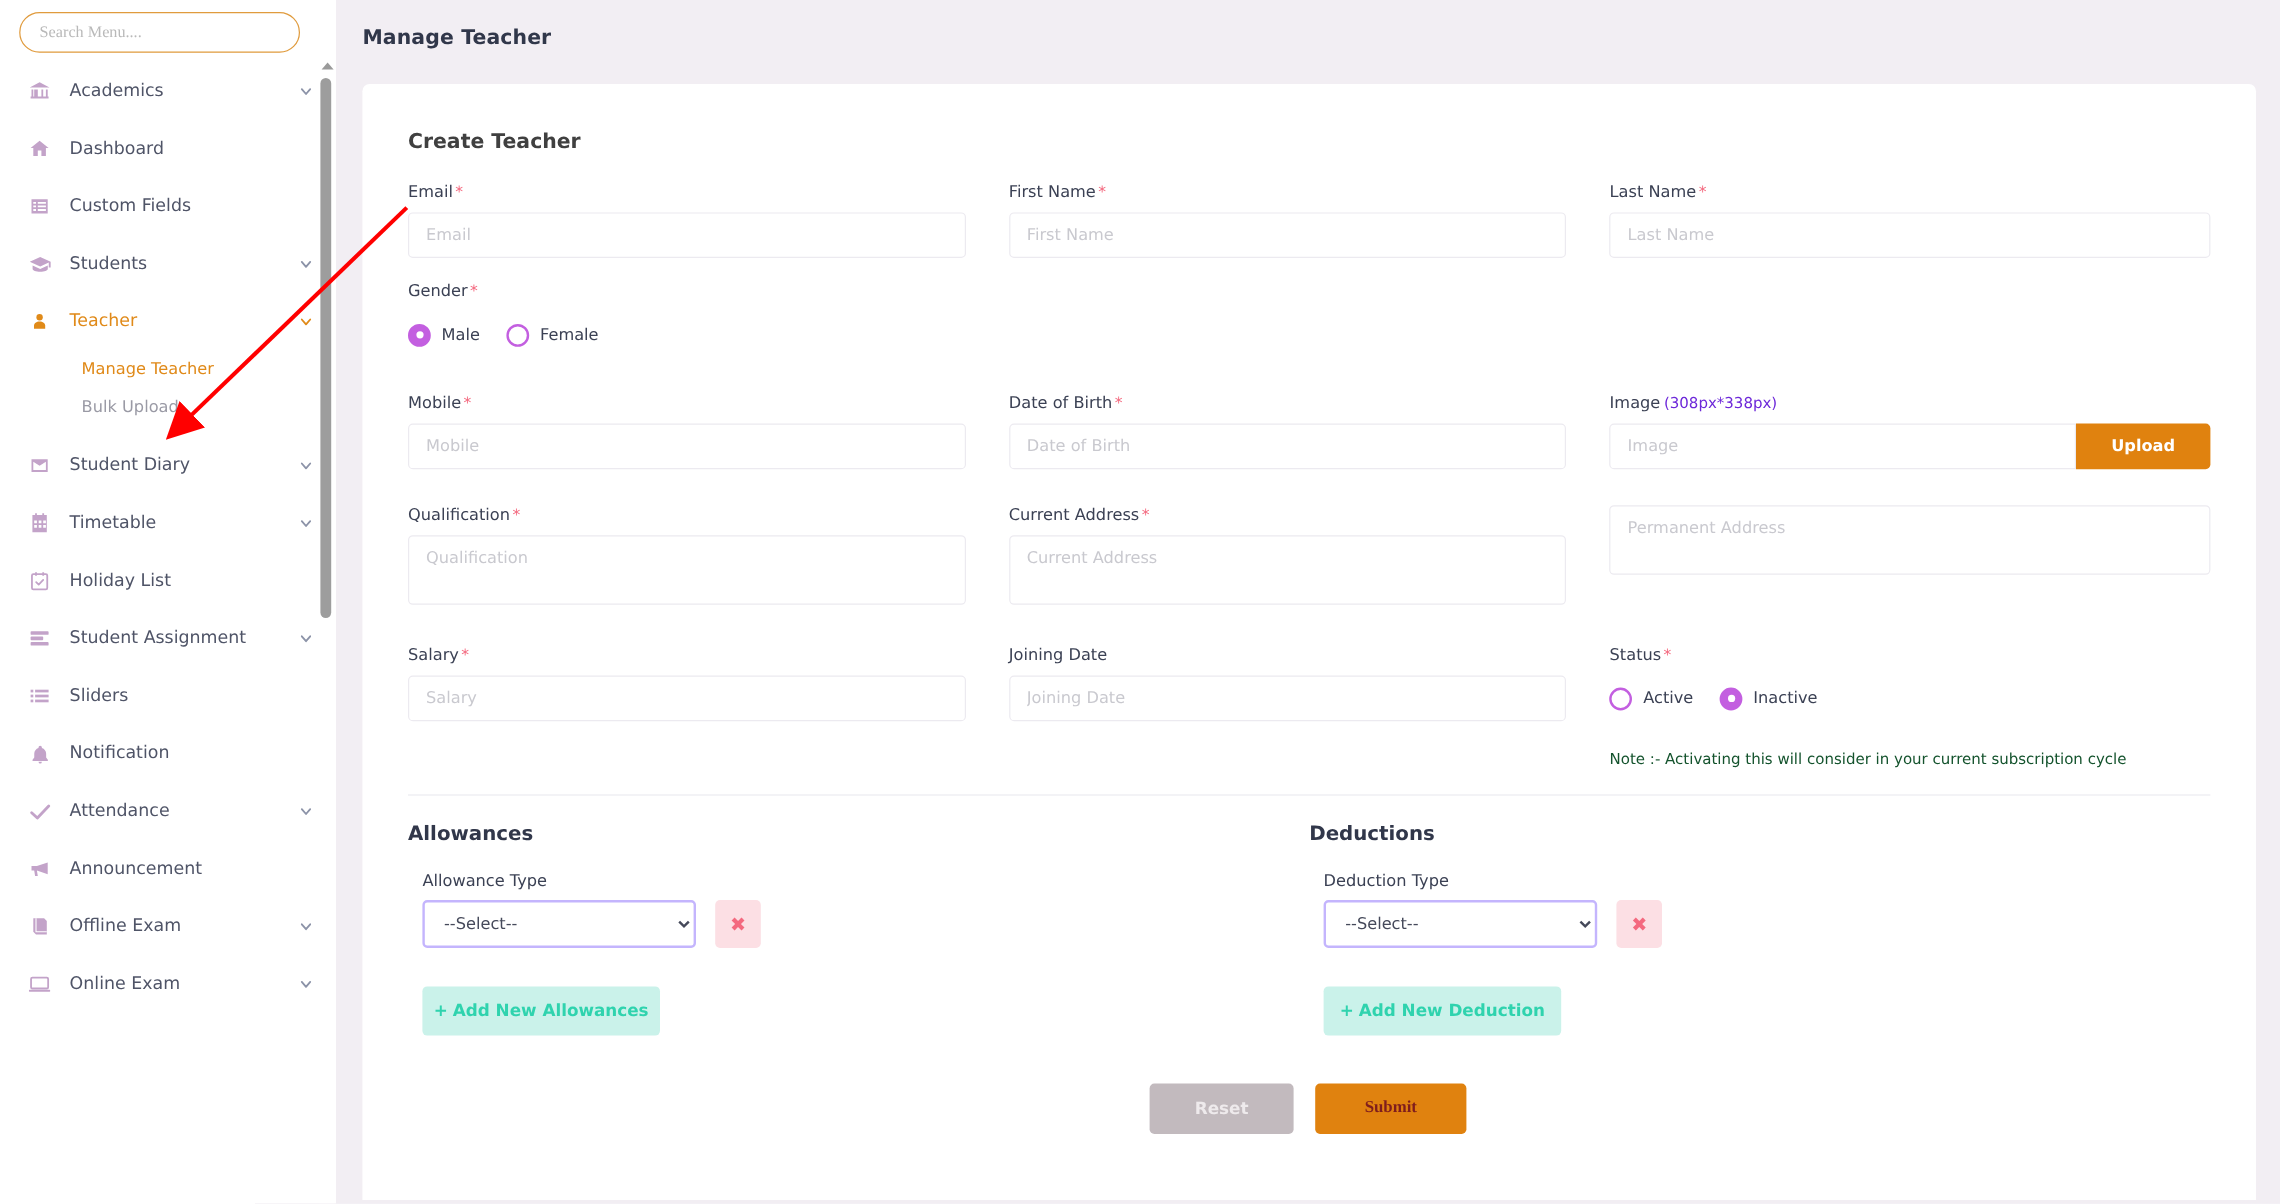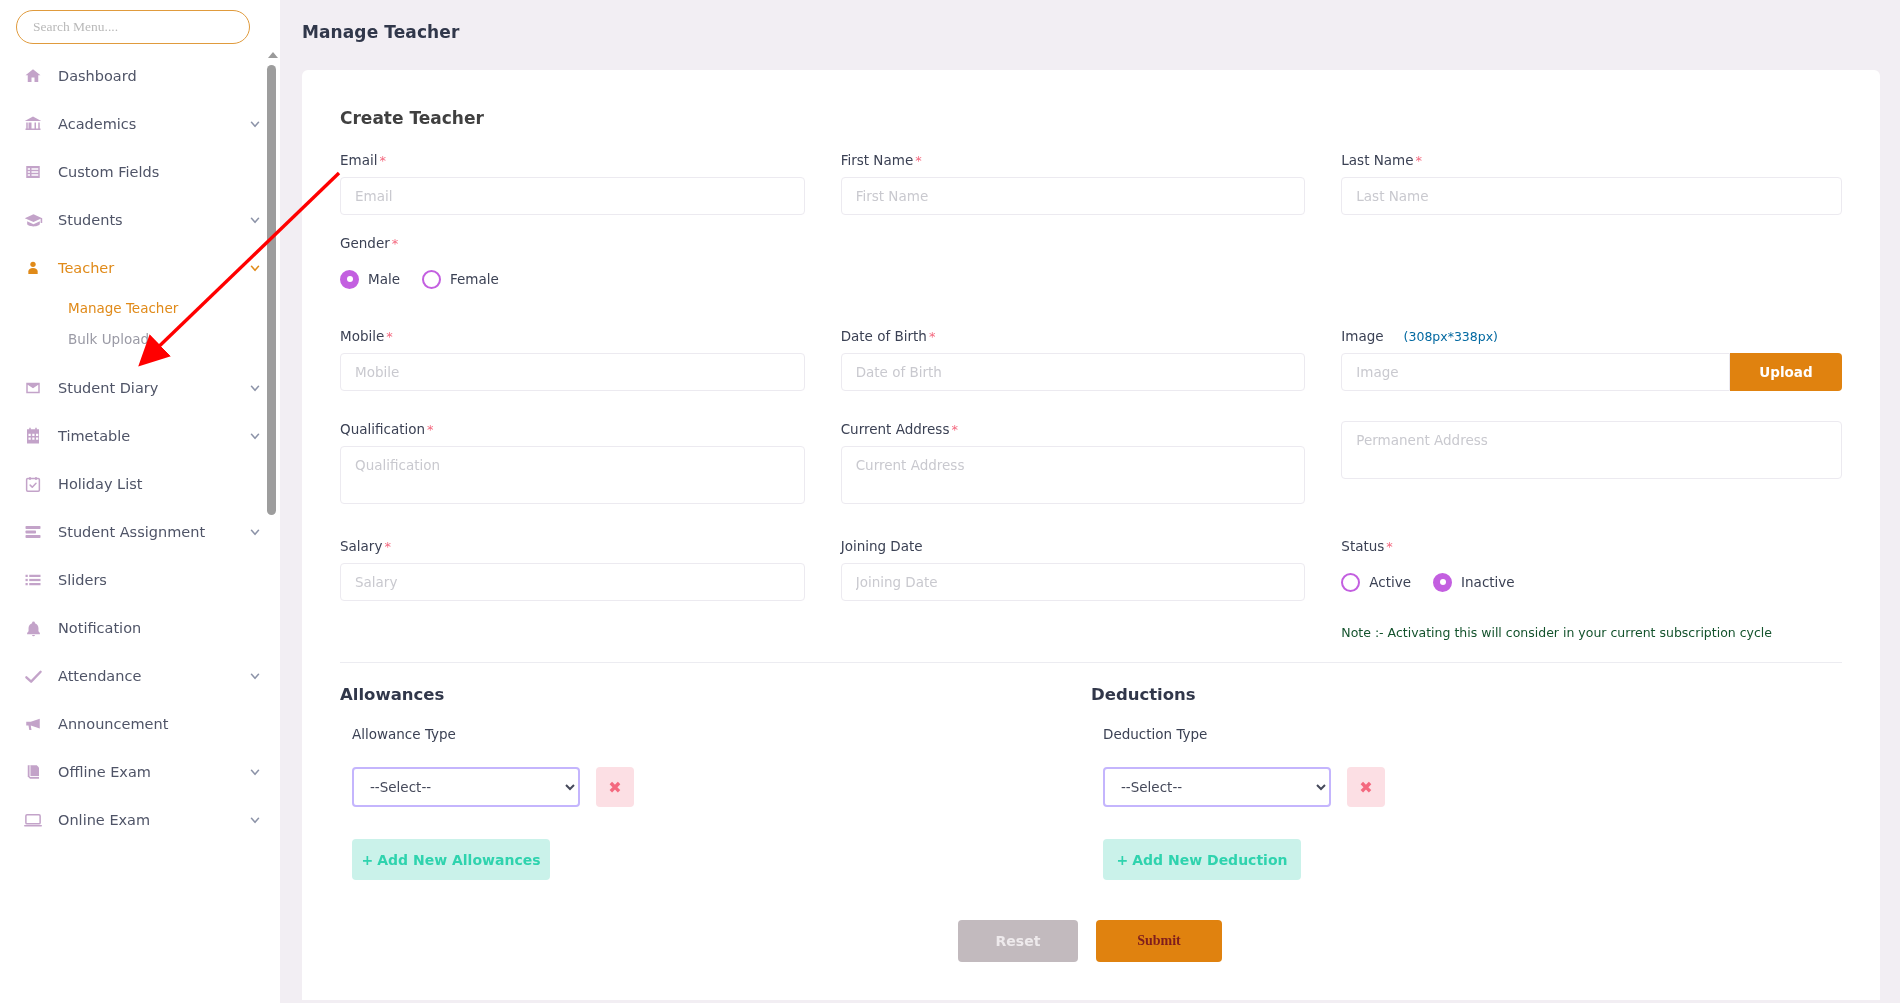--- a/index.html
+++ b/index.html
@@ -131,21 +131,21 @@
   .col:last-child { padding-right: 0; }
 
   .flabel {
     font-size: 13.5px;
     color: #3b4154;
     margin-bottom: 9px;
     display: block;
     white-space: nowrap;
   }
   .req { color: #f4697f; font-size: 13px; margin-left: 2px; }
-  .dims { color: #0369a1; font-size: 12.5px; font-weight: normal; margin-left: 20px;}
+  .dims { color: #6d28d9; font-size: 12.5px; font-weight: normal; margin-left: 3px;}
 
   .finput {
     width: 100%;
     height: 38px;
     border: 1px solid #eceaf0;
     border-radius: 4px;
     padding: 0 14px;
     font-size: 13.5px;
     color: #4a4a4a;
     outline: none;
@@ -227,21 +227,21 @@
   .ad-title {
     font-size: 16.5px;
     font-weight: bold;
     color: #31374a;
     margin-bottom: 22px;
   }
   .ad-inner { padding-left: 12px; }
   .ad-sublabel {
     font-size: 13.5px;
     color: #3b4154;
-    margin-bottom: 25px;
+    margin-bottom: 8px;
   }
   .ad-controls { display: flex; align-items: flex-start; gap: 16px; }
   .fselect {
     width: 228px; height: 40px;
     border: 2px solid #c4b5fd;
     border-radius: 4px;
     padding: 0 12px;
     font-size: 13.5px;
     color: #45495a;
     background: #fff;
@@ -318,38 +318,38 @@
 
     <div class="search-wrap">
       <input class="search-input" type="text" placeholder="Search Menu...." style="">
     </div>
 
     <nav class="menu">
 
       <div class="menu-item">
         <span class="menu-icon">
           <svg width="18" height="18" viewBox="0 0 24 24" fill="currentColor">
+              <path d="M12 2 1 8h22zM3 10v8H2v2h20v-2h-1v-8h-2v8h-3v-8h-2v8h-4v-8H6v8H5v-8z"></path>
+            </svg>
+        </span>
+        <span class="menu-label">Academics</span>
+        <span class="chev">
+          <svg width="14" height="14" viewBox="0 0 24 24" fill="none" stroke="currentColor" stroke-width="2.6" stroke-linecap="round" stroke-linejoin="round">
+              <polyline points="6 9 12 16 18 9"></polyline>
+            </svg>
+        </span>
+      </div>
+
+      <div class="menu-item">
+        <span class="menu-icon">
+          <svg width="18" height="18" viewBox="0 0 24 24" fill="currentColor">
               <path d="M12 3 2 11h3v9h5v-6h4v6h5v-9h3z"></path>
             </svg>
         </span>
         <span class="menu-label">Dashboard</span>
-      </div>
-
-      <div class="menu-item">
-        <span class="menu-icon">
-          <svg width="18" height="18" viewBox="0 0 24 24" fill="currentColor">
-              <path d="M12 2 1 8h22zM3 10v8H2v2h20v-2h-1v-8h-2v8h-3v-8h-2v8h-4v-8H6v8H5v-8z"></path>
-            </svg>
-        </span>
-        <span class="menu-label">Academics</span>
-        <span class="chev">
-          <svg width="14" height="14" viewBox="0 0 24 24" fill="none" stroke="currentColor" stroke-width="2.6" stroke-linecap="round" stroke-linejoin="round">
-              <polyline points="6 9 12 16 18 9"></polyline>
-            </svg>
-        </span>
       </div>
 
       <div class="menu-item">
         <span class="menu-icon">
           <svg width="18" height="18" viewBox="0 0 24 24" fill="currentColor">
               <path d="M3 4h18v16H3zM5 7h3v2H5zm5 0h9v2h-9zM5 11h3v2H5zm5 0h9v2h-9zM5 15h3v2H5zm5 0h9v2h-9z" fill-rule="evenodd"></path>
             </svg>
         </span>
         <span class="menu-label">Custom Fields</span>
       </div>

